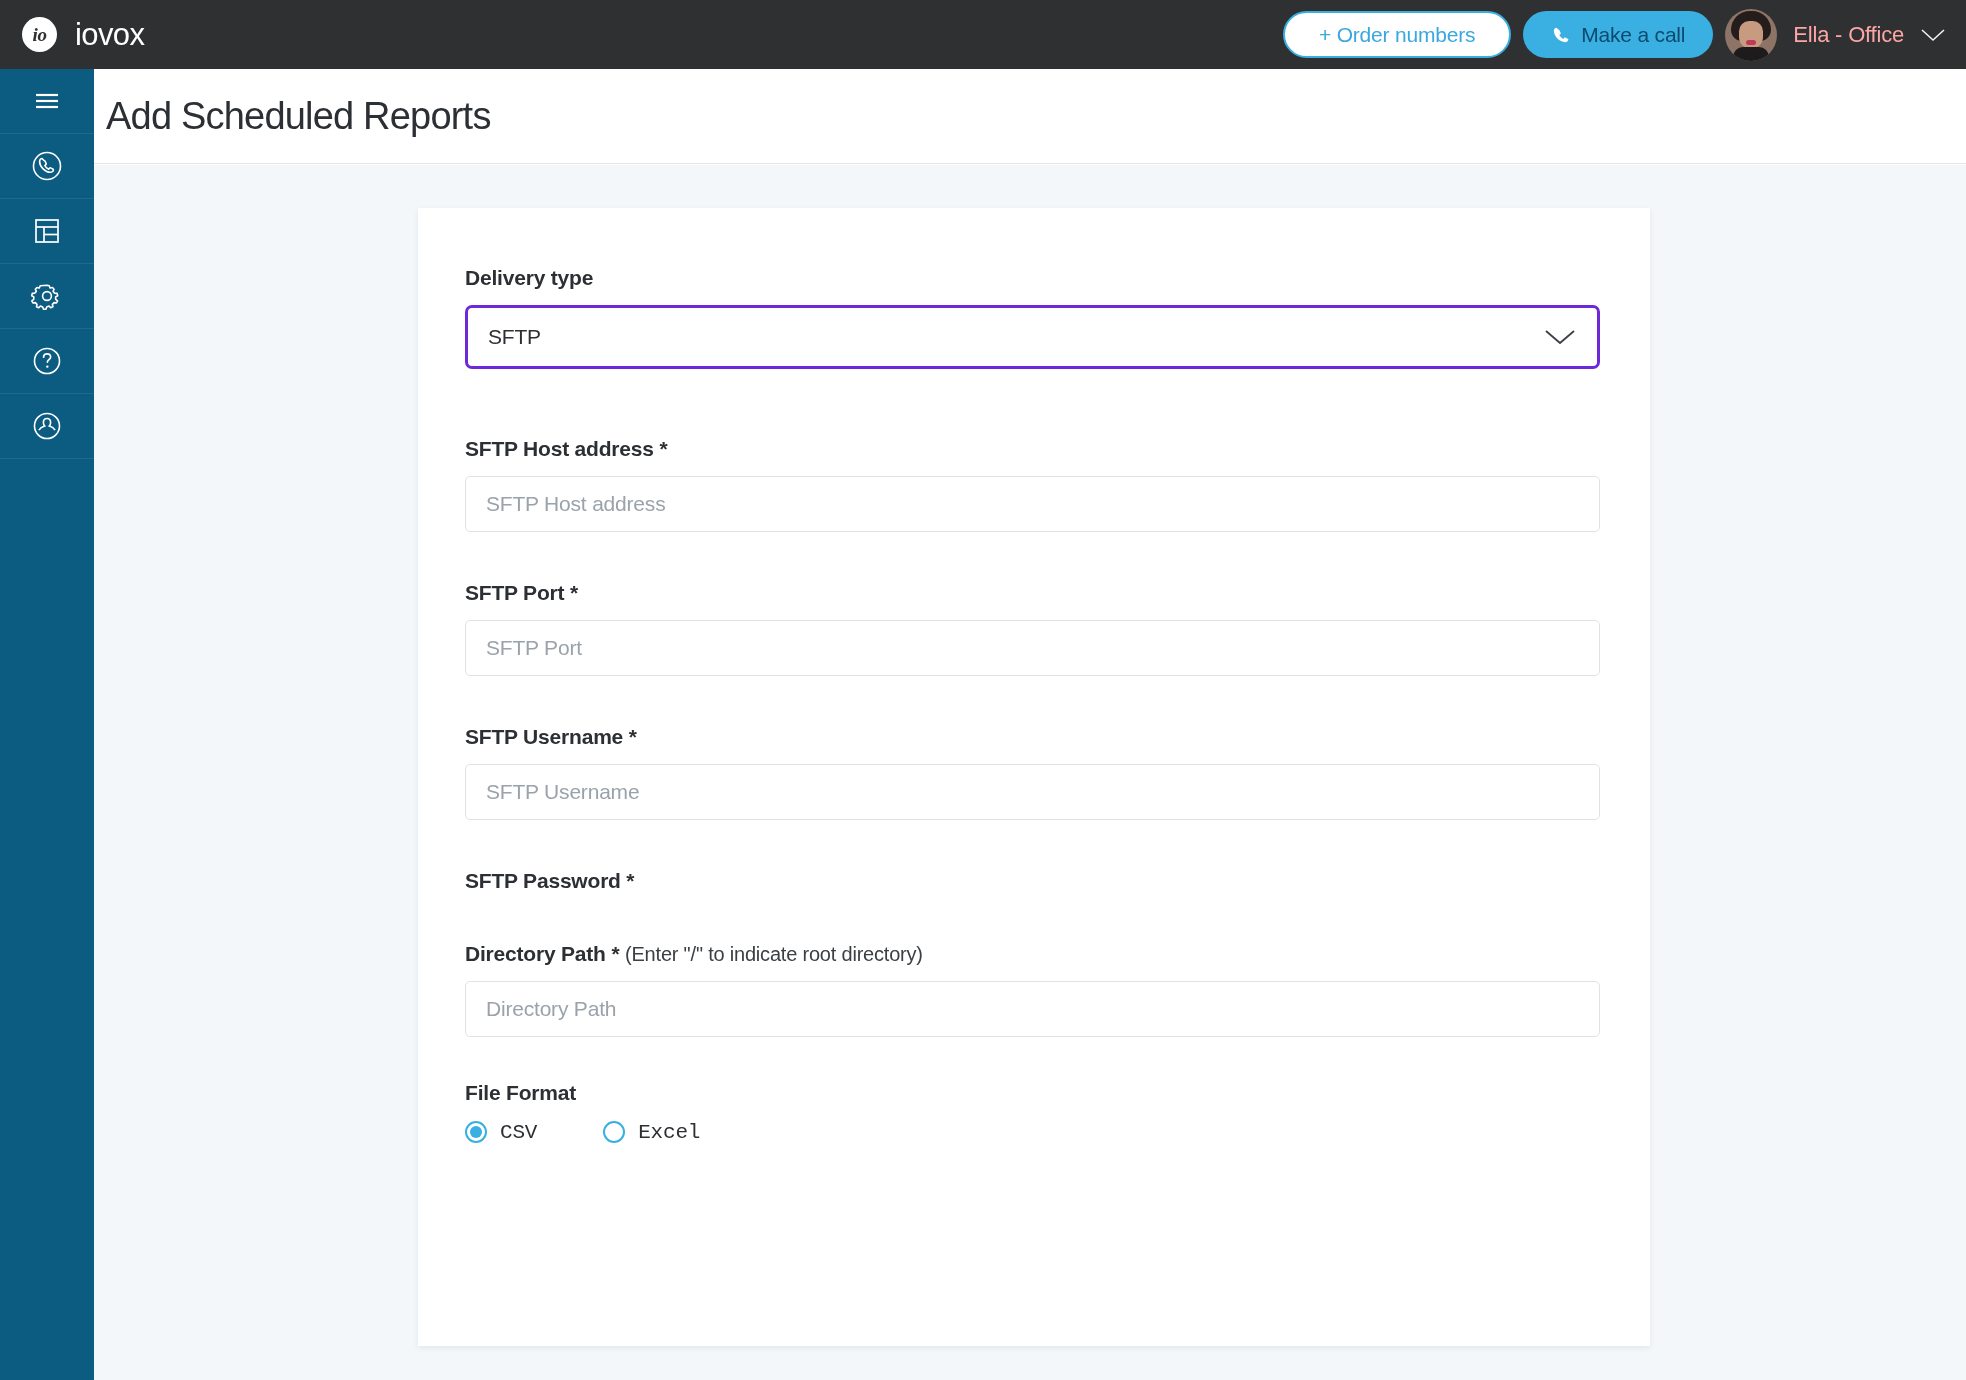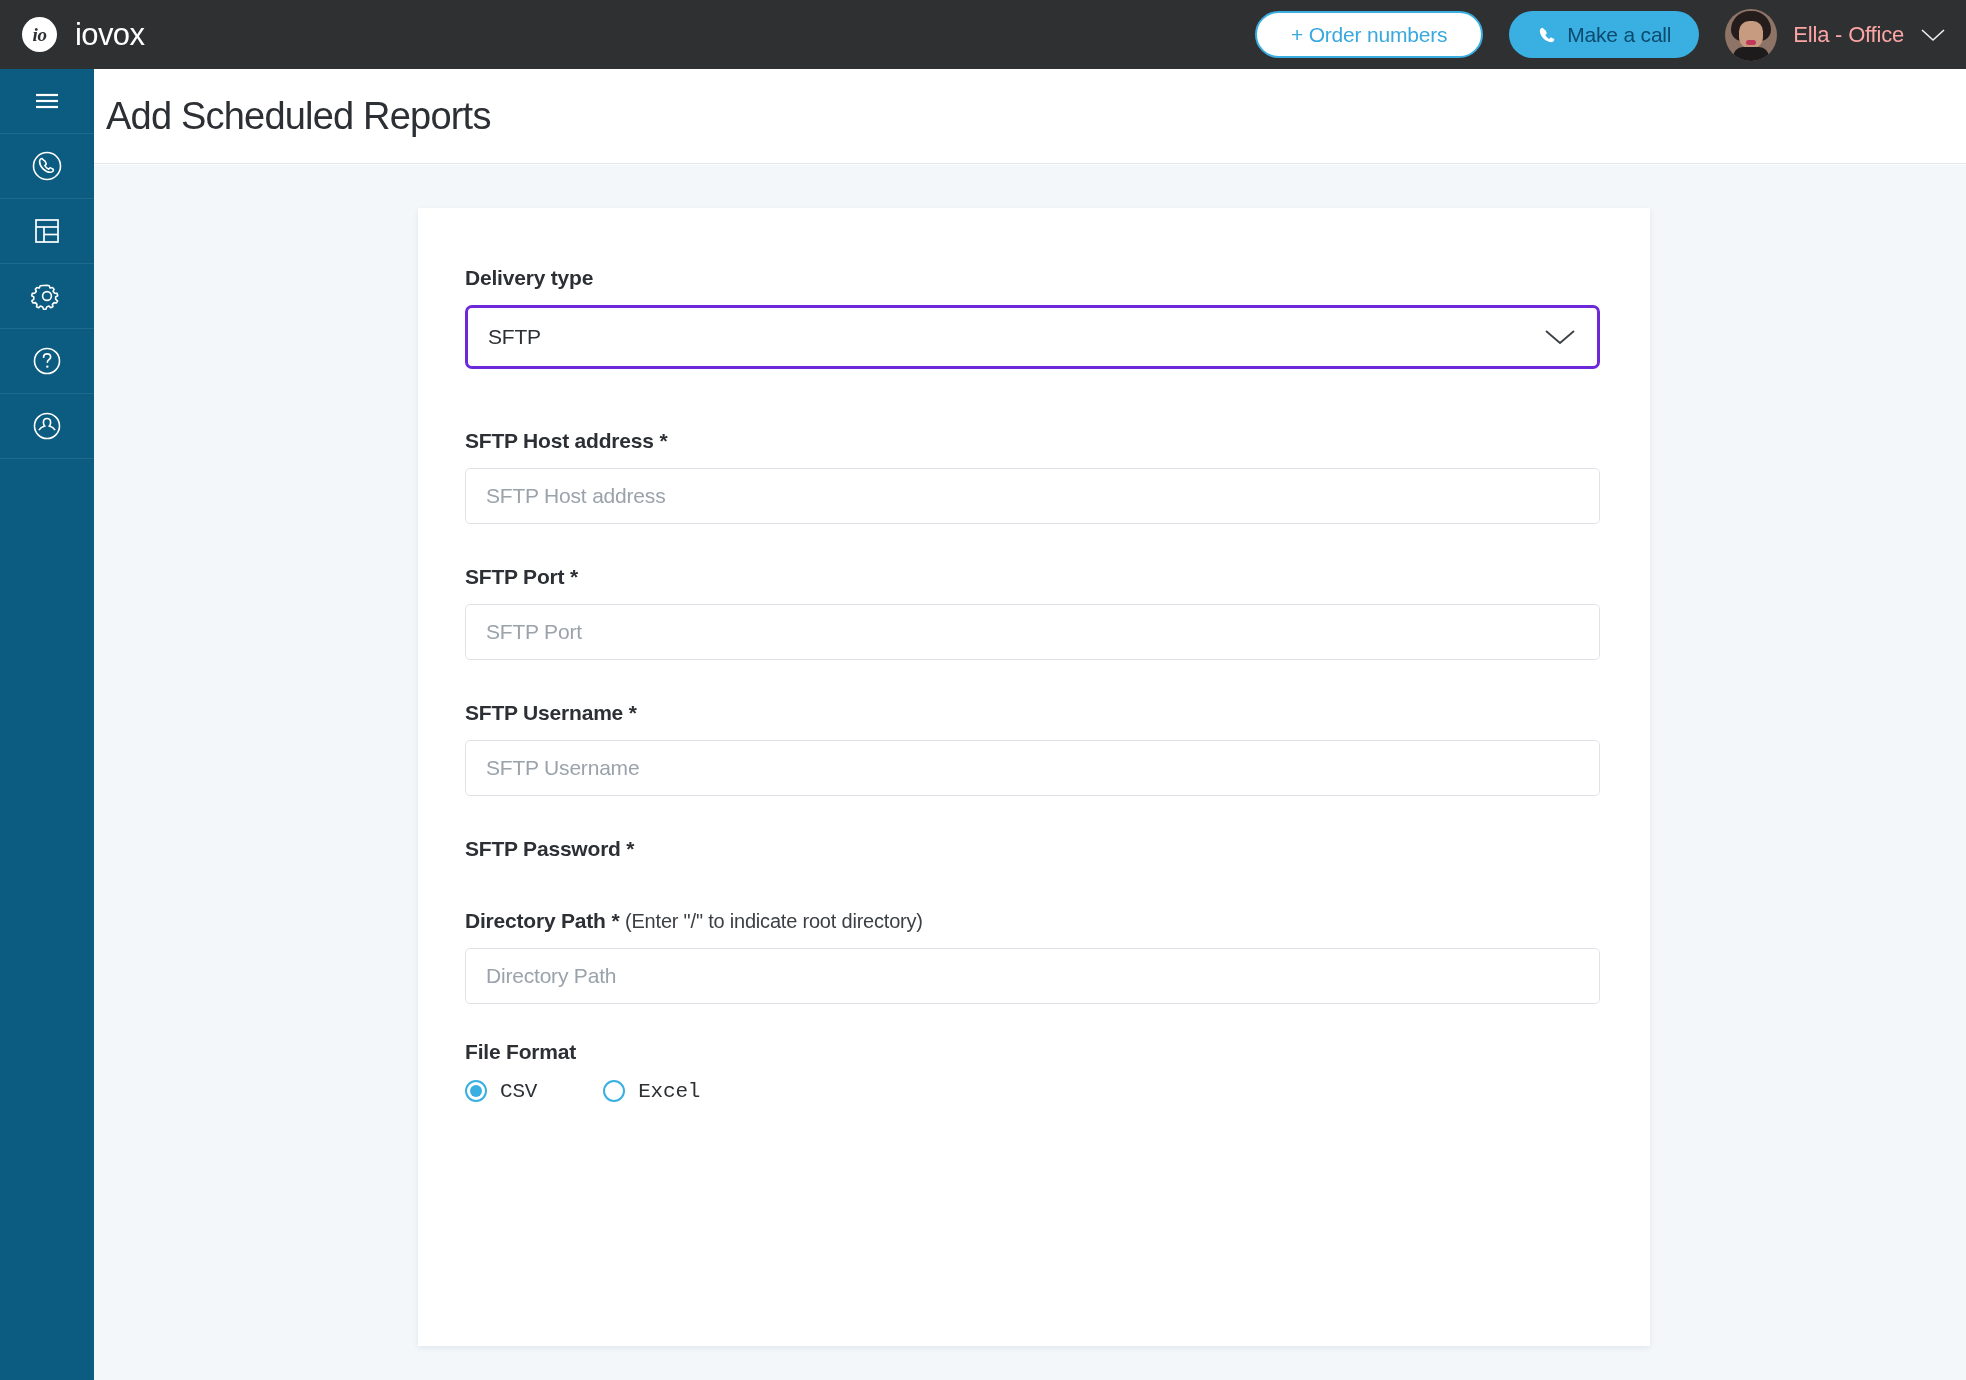--- a/index.html
+++ b/index.html
@@ -28,21 +28,21 @@
     display: flex; align-items: center; justify-content: center;
     font-style: italic; font-weight: 700; font-size: 19px;
     color: #2f3032; letter-spacing: -0.5px;
     font-family: "Liberation Serif", serif;
   }
   .brand-text {
     color: #ffffff; font-size: 31px; font-weight: 400; letter-spacing: -0.6px;
   }
   .topbar-right {
     margin-left: auto; display: flex; align-items: center;
-    margin-right: 20px; gap: 26px;
+    margin-right: 20px; gap: 12px;
   }
   .btn-order {
     height: 47px; padding: 0 34px; border-radius: 24px;
     background: #ffffff; border: 2px solid #3aaee0;
     color: #38a8de; font-size: 21px; letter-spacing: -0.2px;
     display: flex; align-items: center; justify-content: center;
     cursor: pointer; white-space: nowrap;
   }
   .btn-call {
     height: 47px; padding: 0 28px; border-radius: 24px;
@@ -117,21 +117,21 @@
     overflow: hidden;
   }
   .card {
     position: absolute; left: 324px; top: 43px;
     width: 1232px; height: 1138px;
     background: #ffffff;
     box-shadow: 0 2px 5px rgba(80,100,120,0.10);
   }
   .card-inner { padding: 58px 48px 0 47px; }
 
-  .field { margin-bottom: 8px; }
+  .field { margin-bottom: 16px; }
   .label {
     font-size: 21px; font-weight: 700; color: #2c2f33;
     letter-spacing: -0.2px; margin-bottom: 15px;
   }
   .label .hint { font-weight: 400; font-size: 20px; color: #3c4044; }
   .input {
     width: 1135px; height: 56px;
     border: 1px solid #dfe3e7; border-radius: 5px;
     display: flex; align-items: center;
     padding: 15px 20px;

